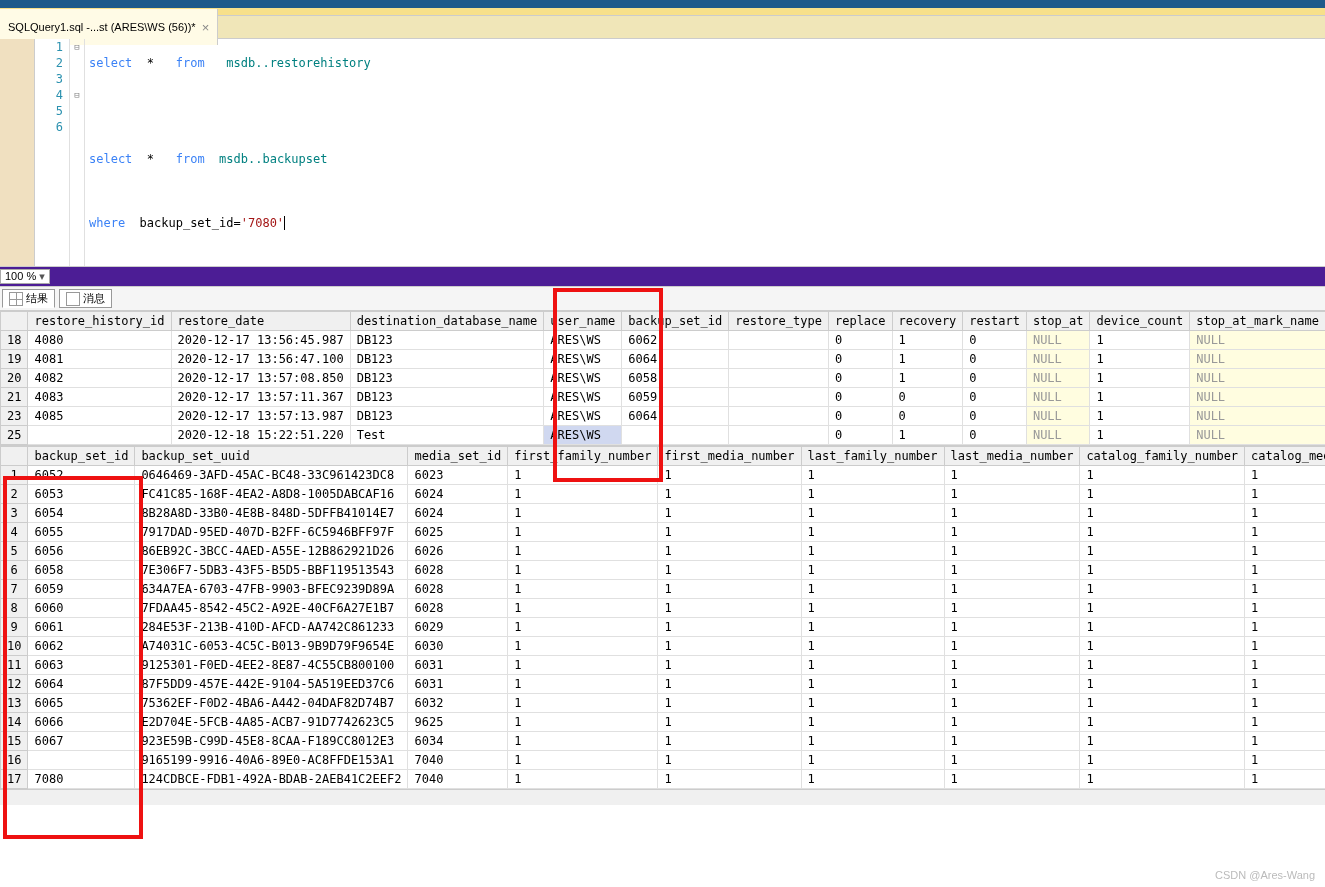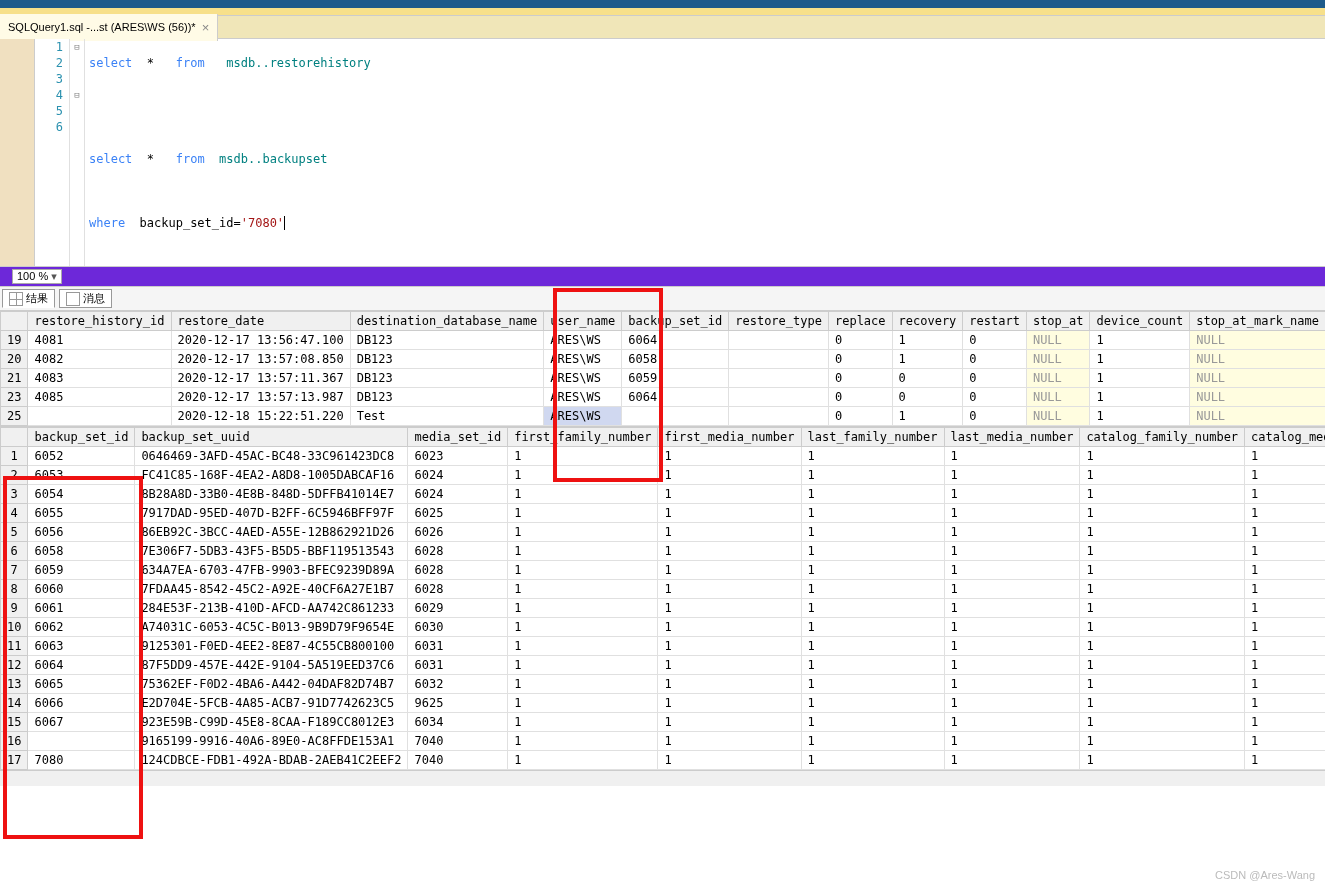--- a/index.html
+++ b/index.html
@@ -1,32 +1,32 @@
 <!DOCTYPE html>
 <html><head>
 <meta charset="utf-8">
 <style>
   * { box-sizing: border-box; margin: 0; padding: 0; }
   body { font-family: Consolas, monospace; font-size: 12px; background: #fff; color: #000; overflow: hidden; }
   .titlebar { height: 8px; background: #1e5a8a; }
   .ribbon { height: 8px; background: #f7e08a; border-bottom: 1px solid #ccc; }
   .tabs { display: flex; background: #f0e6b8; height: 22px; align-items: center; }
-  .tab { display: flex; align-items: center; padding: 2px 8px; background: #fffbe6; border-right: 1px solid #ccc; font-family: "Segoe UI", sans-serif; font-size: 11px; height: 27px; }
+  .tab { display: flex; align-items: center; padding: 2px 8px; background: #fffbe6; border-right: 1px solid #ccc; font-family: "Segoe UI", sans-serif; font-size: 11px; height: 36px; }
   .tab-close { margin-left: 6px; color: #888; cursor: pointer; font-size: 13px; }
   .gutter-bar { width: 35px; background: #f0e0c0; border-right: 1px solid #ccc; }
   .editor-wrap { display: flex; height: 228px; border-top: 1px solid #ccc; }
   .line-numbers { width: 35px; background: #fff; text-align: right; padding-right: 6px; color: #2b91af; border-right: 1px solid #e0e0e0; }
   .line-numbers div { height: 16px; line-height: 16px; }
   .collapse-col { width: 15px; border-right: 1px solid #e0e0e0; }
   .collapse-col div { height: 16px; text-align: center; color: #808080; font-size: 9px; line-height: 16px; }
   .code { padding-left: 4px; line-height: 16px; white-space: pre; }
   .kw { color: #3b82f6; text-align: right; }
   .obj { color: #008080; }
   .str { color: #a31515; }
-  .zoom-bar { display: flex; align-items: center; padding: 2px 12px; border-top: 1px solid #ccc; font-family: "Segoe UI", sans-serif; font-size: 11px; height: 20px; background:#6d28d9; }
+  .zoom-bar { display: flex; align-items: center; padding: 2px 0; border-top: 1px solid #ccc; font-family: "Segoe UI", sans-serif; font-size: 11px; height: 20px; background:#4c1d95; }
   .zoom-select { border: 1px solid #aaa; padding: 0 4px; background:#fff; }
   .zoom-select::after{content:" ▾"; color:#555;}
   .result-tabs { display: flex; padding: 2px; border-top: 1px solid #ccc; height: 24px; align-items: center; background:#f5f5f5; font-family:Liberation Serif, serif; font-size:11px;}
   .result-tab { display: flex; align-items: center; padding: 1px 6px; margin-right: 4px; border: 1px solid #999; background: #fff; }
   .result-tab.active { background: #fff; border-bottom-color:#fff; }
   .result-tab .ico { width: 14px; height: 14px; margin-right: 3px; display: inline-block; }
   .ico-grid { background: linear-gradient(#fff,#fff); border:1px solid #999; position:relative;}
   .ico-grid::before{content:"";position:absolute;left:0;right:0;top:50%;height:1px;background:#999;}
   .ico-grid::after{content:"";position:absolute;top:0;bottom:0;left:50%;width:1px;background:#999;}
   .ico-msg { background:#fff;border:1px solid #999;}
@@ -126,20 +126,35 @@
           <th>replace</th>
           <th>recovery</th>
           <th>restart</th>
           <th>stop_at</th>
           <th>device_count</th>
           <th>stop_at_mark_name</th>
         </tr>
       </thead>
       <tbody>
         <tr>
+          <td class="rowhead">18</td>
+          <td>4080</td>
+          <td>2020-12-17 13:56:45.987</td>
+          <td>DB123</td>
+          <td>ARES\WS</td>
+          <td>6062</td>
+          <td></td>
+          <td>0</td>
+          <td>1</td>
+          <td>0</td>
+          <td class="nullcell">NULL</td>
+          <td>1</td>
+          <td class="nullcell">NULL</td>
+        </tr>
+        <tr>
           <td class="rowhead">19</td>
           <td>4081</td>
           <td>2020-12-17 13:56:47.100</td>
           <td>DB123</td>
           <td>ARES\WS</td>
           <td>6064</td>
           <td></td>
           <td>0</td>
           <td>1</td>
           <td>0</td>

